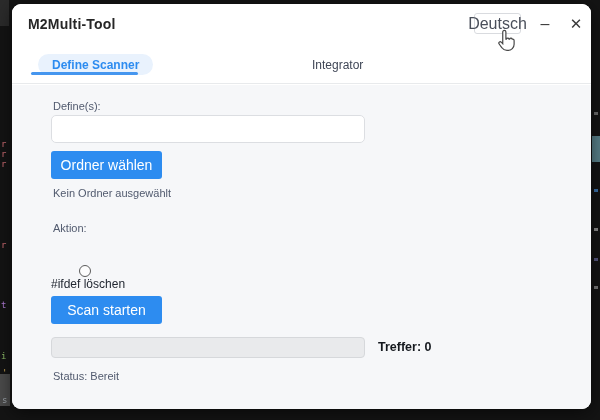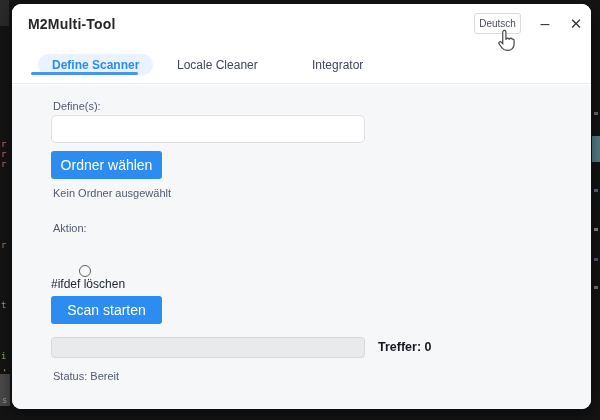--- a/index.html
+++ b/index.html
@@ -21,21 +21,21 @@
 
   
   .titlebar { position:relative; height:46px; background:#fff; }
   .app-title {
     position:absolute; left:16px; top:12px;
     font-size:14px; font-weight:bold; color:#262626; letter-spacing:.2px;
   }
   .lang-btn {
     position:absolute; left:462px; top:9px; width:47px; height:21px;
     background:#fff; border:1px solid #d9dbdf; border-radius:3px;
-    font-size:10px; color:#4a4f5a; font-family:inherit;
+    font-size:16px; color:#4a4f5a; font-family:inherit;
     display:flex; align-items:center; justify-content:center; cursor:pointer;
   }
   .win-ctrl {
     position:absolute; top:11px; width:18px; height:18px;
     display:flex; align-items:center; justify-content:center;
     font-size:15px; color:#3a3a3a; cursor:pointer; background:none; border:none;
     font-family:inherit;
   }
   .win-min { left:524px; font-size:16px; }
   .win-close { left:555px; }
@@ -129,21 +129,20 @@
     <svg class="hand-cursor" viewBox="0 0 24 26">
       <path d="M9.5 1.5c1 0 1.8.8 1.8 1.8v8h.6c.2-.6.8-1.1 1.5-1.1.7 0 1.3.4 1.5 1.1h.7c.2-.5.8-.9 1.4-.9.7 0 1.3.4 1.5 1.1h.6c.9 0 1.6.7 1.6 1.6v4.2c0 3.9-3.1 7-7 7h-1.2c-2.3 0-4.4-1.1-5.7-3L3.6 17c-.5-.7-.4-1.7.3-2.2.6-.5 1.5-.4 2.1.1l1.7 1.7V3.3c0-1 .8-1.8 1.8-1.8z" fill="#ffffff" stroke="#4a4a4a" stroke-width="1.4"></path>
     </svg>
   </div>
 
   <div class="tabbar">
     <div class="tab-active-pill">
       <span>Define Scanner</span>
     </div>
     <div class="tab-underline"></div>
-    <span class="tab tab-2">Locale Cleaner</span>
     <span class="tab tab-3">Integrator</span>
   </div>
 
   <div class="content">
     <div class="field-label lbl-defines">Define(s):</div>
     <input class="defines-input" type="text" value="" placeholder="" style="">
 
     <button class="btn-blue btn-folder">Ordner wählen</button>
     <div class="field-label txt-nofolder">Kein Ordner ausgewählt</div>
 

